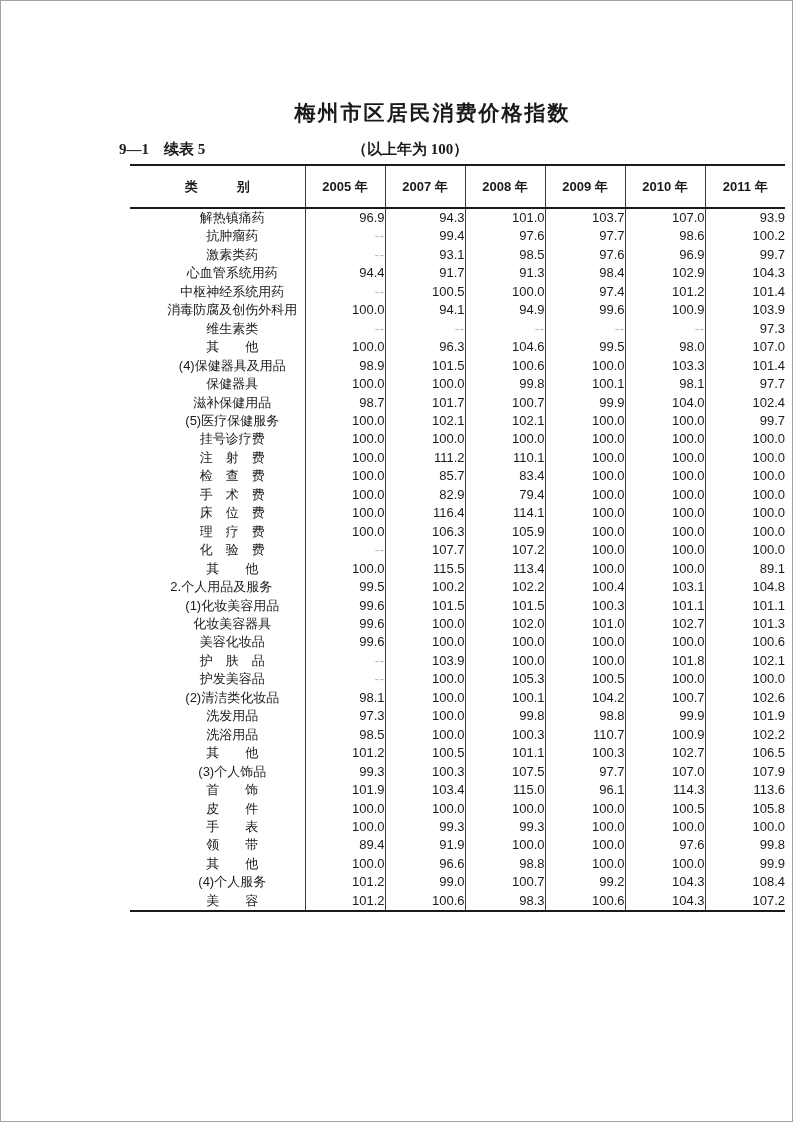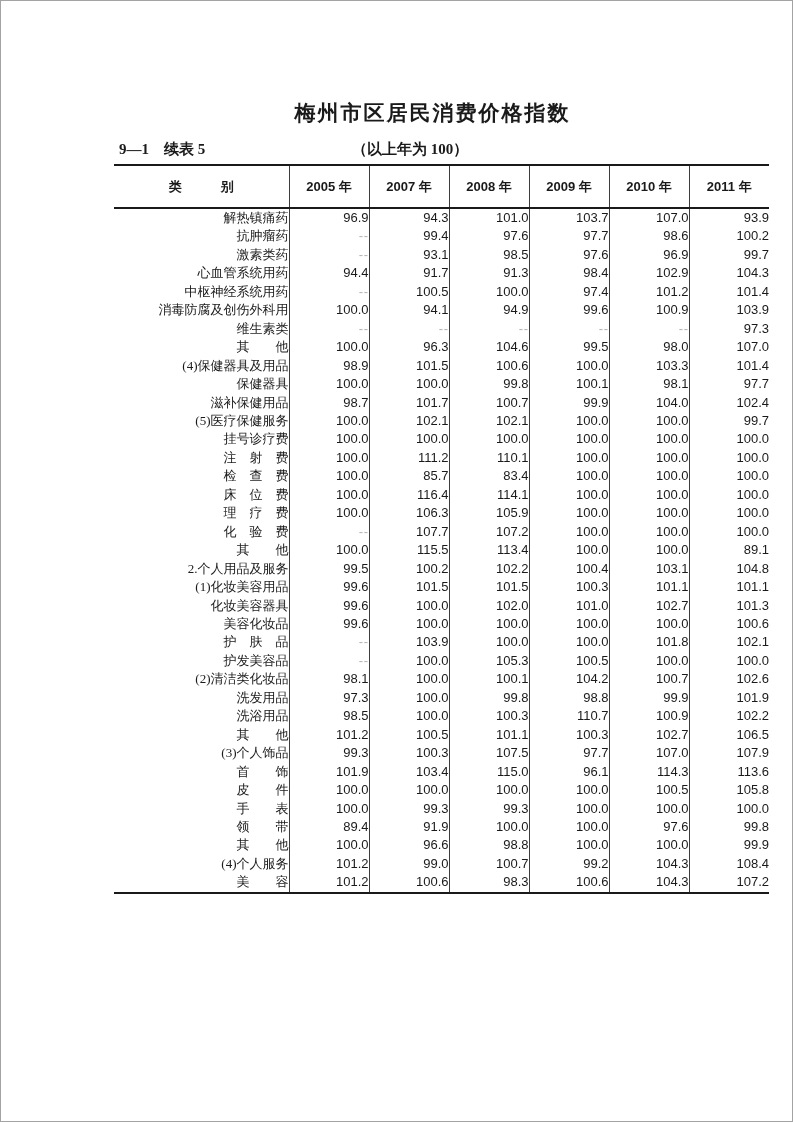--- a/index.html
+++ b/index.html
@@ -17,37 +17,37 @@
     text-align:center;
     font-family:"Liberation Sans", sans-serif;
     font-weight:bold; font-size:21px; letter-spacing:2px;
     margin:0;
     padding-left:36px;
   }
   .meta { position:absolute; top:139px; left:113px; width:655px; height:18px; font-size:15px;font-weight:bold; }
   .meta .code  { position:absolute; left:5px; top:0; }
   .meta .note  { position:absolute; left:238px; top:0; }
   table.cpi {
-    position:absolute; top:163px; left:113px;
+    position:absolute; top:163px; left:129px;
     border-collapse:collapse; table-layout:fixed;
     border-top:2px solid #1a1a1a;
     border-bottom:2px solid #1a1a1a;
   }
   table.cpi th, table.cpi td { padding:0; overflow:hidden; white-space:nowrap; }
   table.cpi thead th {
     height:41px;
     font-family:"Liberation Sans", sans-serif;
     font-size:13px; font-weight:bold;
     text-align:center;
     border-bottom:2px solid #1a1a1a;
   }
   table.cpi th:not(:first-child),
   table.cpi td:not(:first-child) { border-left:1px solid #3c3c3c; }
   table.cpi tbody td { height:18.46px; font-size:13px; line-height:18.46px; }
-  td.lbl { text-align:right; font-family:Liberation Serif, serif; }
+  td.lbl { text-align:center; font-family:Liberation Sans, sans-serif; }
   td.lbl.ind1 { padding-left:8px; }
   td.lbl.ind2 { padding-left:30px; }
   td.val {
     font-family:"Liberation Sans", sans-serif;
     text-align:right; padding-right:8px;
   }
   td.val.dash { color:#b3b3b3; letter-spacing:0.5px; }
 </style>
 </head>
 <body>
@@ -212,20 +212,29 @@
         <tr>
           <td class="lbl ind2">检　查　费</td>
           <td class="val">100.0</td>
           <td class="val">85.7</td>
           <td class="val">83.4</td>
           <td class="val">100.0</td>
           <td class="val">100.0</td>
           <td class="val">100.0</td>
         </tr>
         <tr>
+          <td class="lbl ind2">手　术　费</td>
+          <td class="val">100.0</td>
+          <td class="val">82.9</td>
+          <td class="val">79.4</td>
+          <td class="val">100.0</td>
+          <td class="val">100.0</td>
+          <td class="val">100.0</td>
+        </tr>
+        <tr>
           <td class="lbl ind2">床　位　费</td>
           <td class="val">100.0</td>
           <td class="val">116.4</td>
           <td class="val">114.1</td>
           <td class="val">100.0</td>
           <td class="val">100.0</td>
           <td class="val">100.0</td>
         </tr>
         <tr>
           <td class="lbl ind2">理　疗　费</td>

